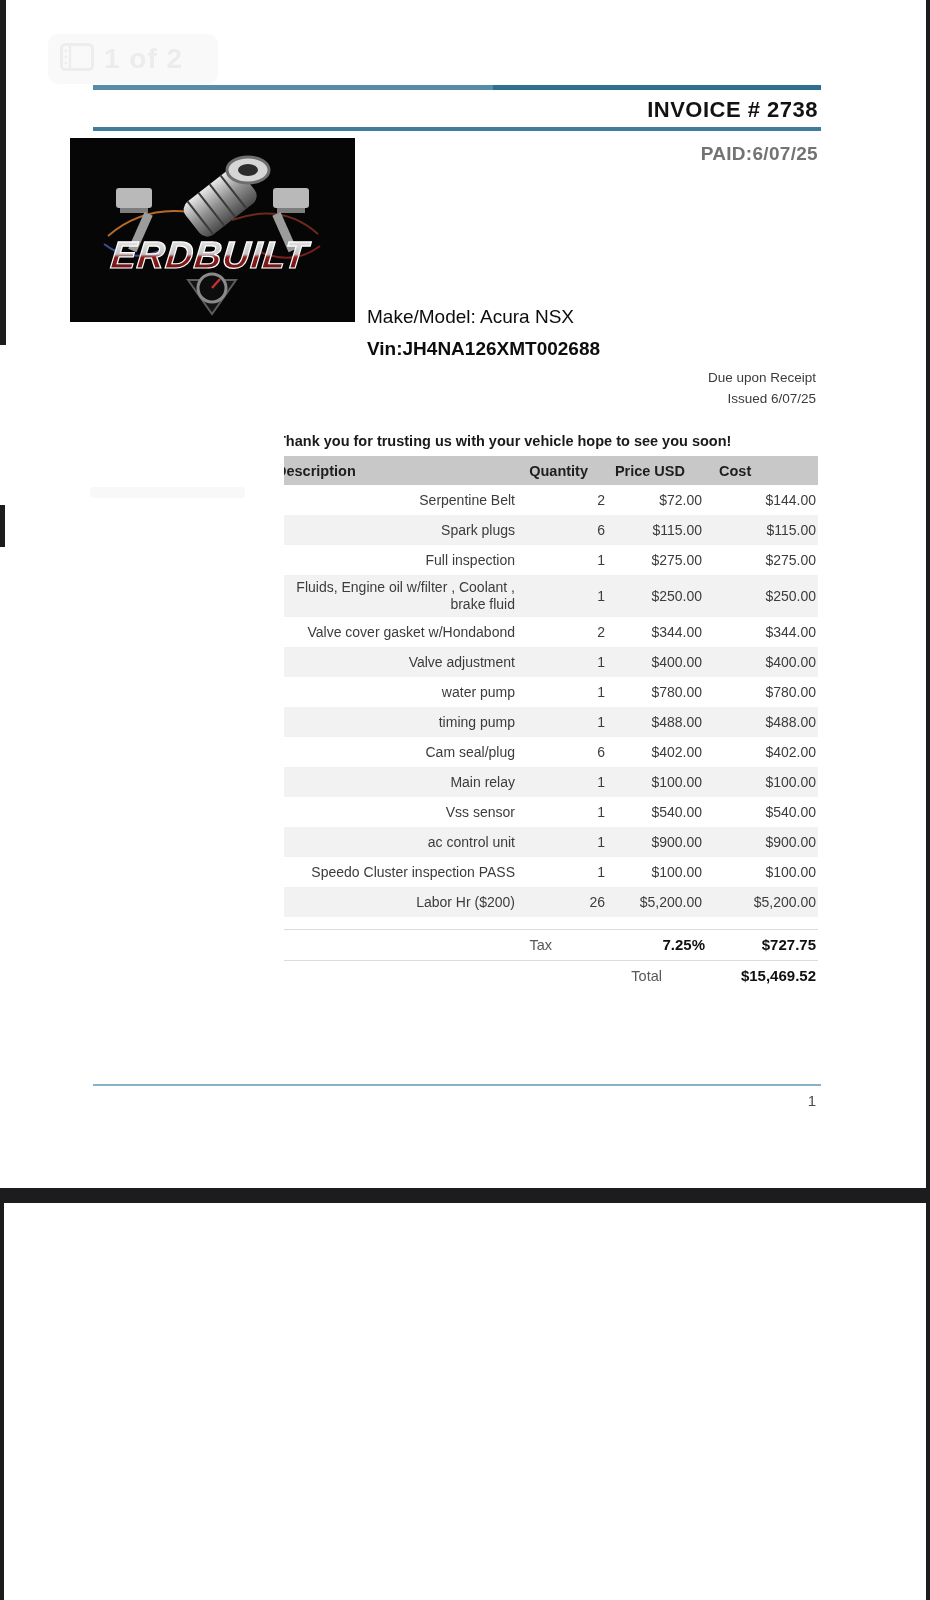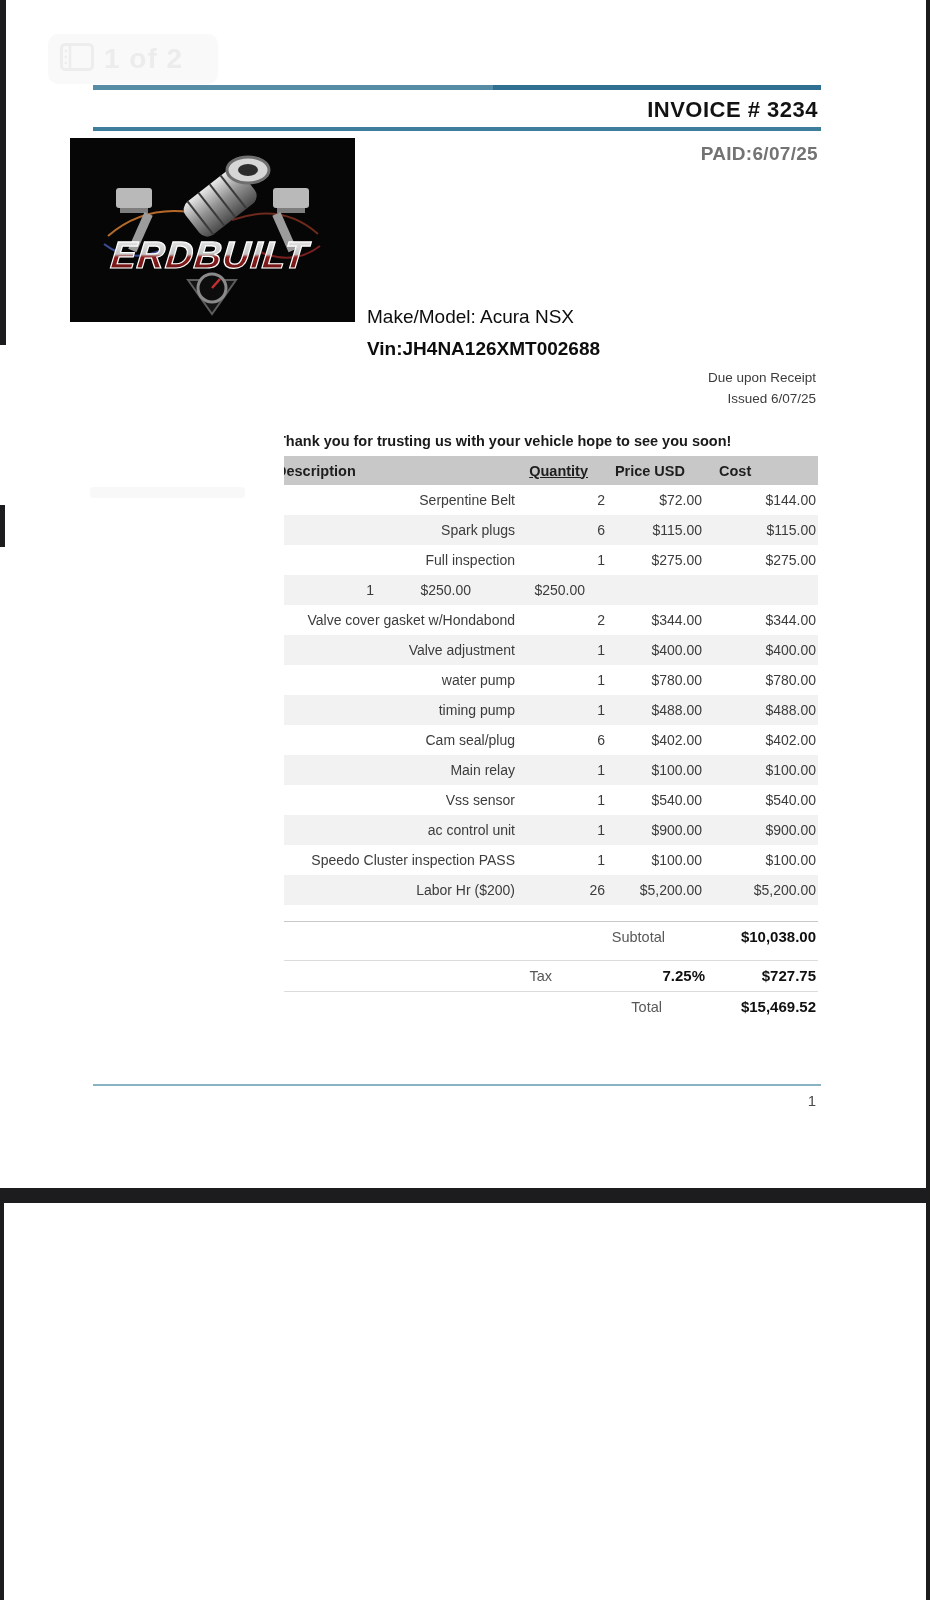--- a/index.html
+++ b/index.html
@@ -39,21 +39,21 @@
   #thanks-wrap{left:284px;top:432px;width:534px;overflow:hidden;}
   #thanks-wrap span{display:inline-block;margin-left:-7px;font-size:14.5px;font-weight:bold;color:#1a1a1a;white-space:nowrap;}
   
   #inv-table{left:284px;top:456px;width:534px;font-size:14px;color:#3c3c3c;}
   .thead{display:flex;background:#c8c8c8;height:29px;align-items:center;font-weight:bold;color:#1e1e1e;font-size:14.5px;overflow:hidden;}
   .c-desc{width:231px;box-sizing:border-box;padding-left:9px;}
   .thead .c-desc{padding-left:0;text-indent:-8px;}
   .c-qty{width:90px;text-align:right;box-sizing:border-box;}
   .c-price{width:97px;text-align:right;box-sizing:border-box;}
   .c-cost{width:116px;text-align:right;box-sizing:border-box;padding-right:2px;}
-  .thead .c-qty{padding-right:17px;text-decoration:underline;}
+  .thead .c-qty{padding-right:17px;}
   .thead .c-price{padding-right:17px;}
   .thead .c-cost{text-align:left;padding-left:17px;}
   .row{display:flex;align-items:center;min-height:30px;line-height:17px;}
   .row:nth-child(even){background:#f2f2f2;}
   .row .c-desc{padding-top:4px;padding-bottom:4px;text-align:right;}
   
   #totals{left:284px;top:921px;width:534px;font-size:14.5px;}
   .t-row{position:relative;height:30px;}
   .t-row .lbl{position:absolute;color:#585858;top:7px;}
   .t-row .val{position:absolute;right:2px;top:6px;font-weight:bold;color:#101010;font-size:15px;}
@@ -83,21 +83,21 @@
       <line x1="10" y1="2" x2="10" y2="26" stroke="#ededed" stroke-width="2.5"></line>
       <circle cx="5.8" cy="8" r="1.4" fill="#ededed"></circle>
       <circle cx="5.8" cy="14" r="1.4" fill="#ededed"></circle>
       <circle cx="5.8" cy="20" r="1.4" fill="#ededed"></circle>
     </svg>
   </span>
   <span class="pill-text">1 of 2</span>
 </div>
 
 <div class="rule" id="rule-top"></div>
-<div class="abs" id="invoice-title">INVOICE # 3234</div>
+<div class="abs" id="invoice-title">INVOICE # 2738</div>
 <div class="rule" id="rule-mid"></div>
 <div class="abs" id="paid-line">PAID:6/07/25</div>
 
 <div class="abs" id="logo-box">
   <svg width="285" height="184" viewBox="0 0 285 184">
     <defs>
       <linearGradient id="chrome" x1="0" y1="0" x2="0" y2="1">
         <stop offset="0" stop-color="#e9e9e9"></stop>
           <stop offset=".5" stop-color="#8f8f8f"></stop>
           <stop offset="1" stop-color="#4a4a4a"></stop>
@@ -178,20 +178,21 @@
   </div>
 
   <div class="row">
     <div class="c-desc">Full inspection</div>
     <div class="c-qty">1</div>
     <div class="c-price">$275.00</div>
     <div class="c-cost">$275.00</div>
   </div>
 
   <div class="row">
+    <div class="c-desc">Fluids, Engine oil w/filter , Coolant , brake fluid</div>
     <div class="c-qty">1</div>
     <div class="c-price">$250.00</div>
     <div class="c-cost">$250.00</div>
   </div>
 
   <div class="row">
     <div class="c-desc">Valve cover gasket w/Hondabond</div>
     <div class="c-qty">2</div>
     <div class="c-price">$344.00</div>
     <div class="c-cost">$344.00</div>
@@ -256,24 +257,20 @@
   <div class="row">
     <div class="c-desc">Labor Hr ($200)</div>
     <div class="c-qty">26</div>
     <div class="c-price">$5,200.00</div>
     <div class="c-cost">$5,200.00</div>
   </div>
 </div>
 </div>
 
 <div class="abs" id="totals">
-  <div class="t-row" id="subtotal-row">
-    <span class="lbl">Subtotal</span>
-    <span class="val">$10,038.00</span>
-  </div>
   <div class="t-row" id="tax-row">
     <span class="lbl">Tax</span>
     <span class="rate">7.25%</span>
     <span class="val">$727.75</span>
   </div>
   <div class="t-row" id="total-row">
     <span class="lbl">Total</span>
     <span class="val">$15,469.52</span>
   </div>
 </div>

